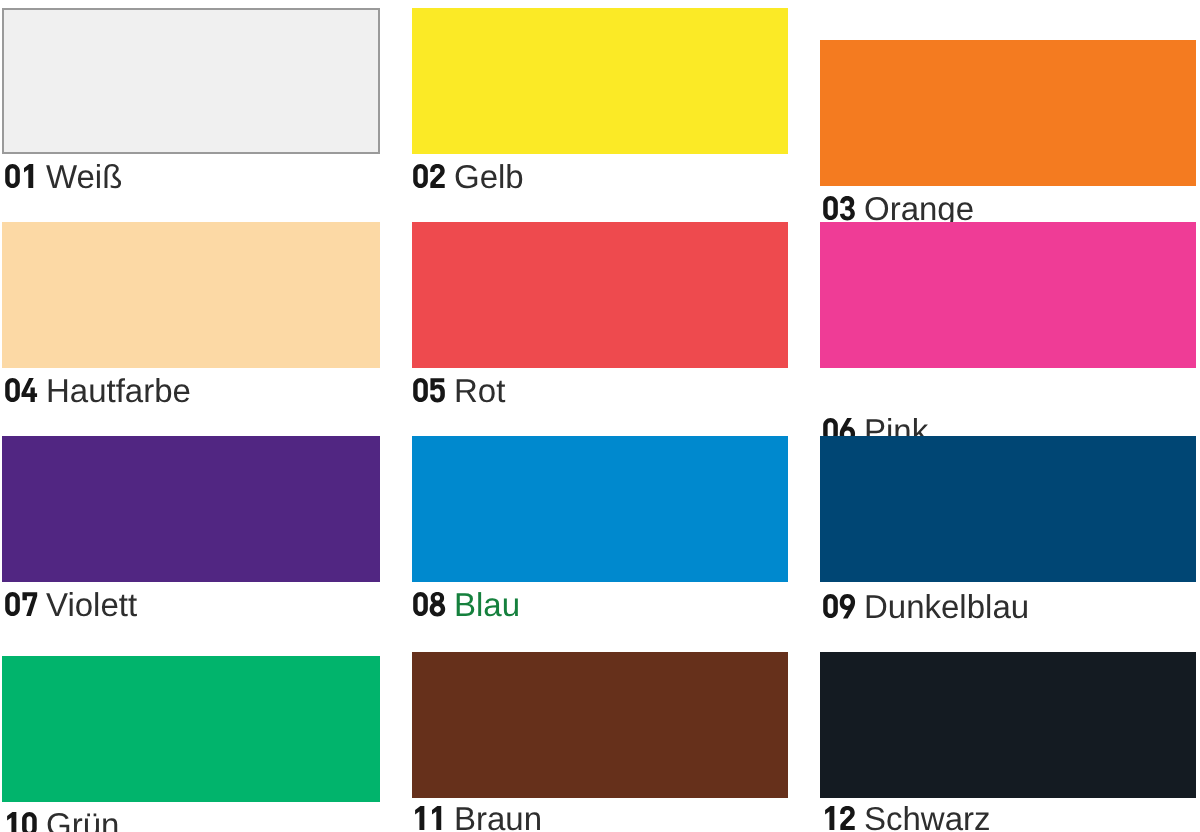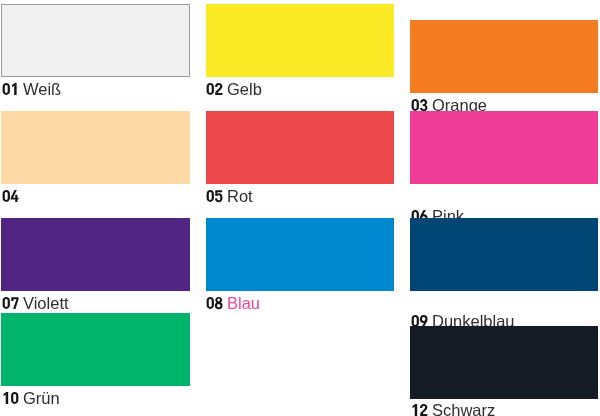--- a/index.html
+++ b/index.html
@@ -61,21 +61,21 @@
       <div class="caption" style="left: 0.25px; top: 76.8px;"><svg class="num" viewBox="0 0 140.83333333333331 103" width="16.90" height="12.36" style="margin-bottom: -0.36px;">
           <path d="M35.5,0 L35.5,0 C52.35,0 66,13.65 66,30.5 L66,69.5 C66,86.35 52.35,100 35.5,100 L35.5,100 C18.65,100 5,86.35 5,69.5 L5,30.5 C5,13.65 18.65,0 35.5,0 Z M35.5,17.21 C28.87,17.21 23.5,22.58 23.5,29.21 L23.5,70.8 C23.5,77.42 28.87,82.8 35.5,82.8 L35.5,82.8 C42.13,82.8 47.5,77.42 47.5,70.8 L47.5,29.21 C47.5,22.58 42.13,17.21 35.5,17.21 Z" fill="#161616" fill-rule="evenodd" transform="translate(0,0)"></path>
           <path d="M34.5,0 C51.5,0 64,10.5 64,27.5 C64,38 59.5,45.5 52,49.5 C61,53.5 66.5,62 66.5,73 C66.5,90.5 53.5,102 35,102 C18,102 6,92 4.5,75.5 L22.5,73 C23.5,81 28.5,85.5 35.5,85.5 C43.5,85.5 48.5,80.5 48.5,72.5 C48.5,64 43.5,59 34.5,59 L26.5,59 L26.5,43 L33.5,43 C41,43 45.5,38.5 45.5,31 C45.5,23.5 41,19 34.5,19 C28,19 23.5,23.5 22.5,31 L5,28.5 C7,10.5 18.5,0 34.5,0 Z" fill="#161616" fill-rule="evenodd" transform="translate(70.41666666666666,0)"></path>
         </svg><span class="name" style="margin-left: 4.1px; color: rgb(46, 46, 46);">Orange</span></div>
     </div>
     <div class="cell" style="left: 1.45px; top: 111.35px; width: 188.3px;">
       <div class="swatch" style="width: 188.3px; height: 73.1px; background: rgb(252, 217, 165);"></div>
       <div class="caption" style="left: 0.25px; top: 76.8px;"><svg class="num" viewBox="0 0 140.83333333333331 103" width="16.90" height="12.36" style="margin-bottom: -0.36px;">
           <path d="M35.5,0 L35.5,0 C52.35,0 66,13.65 66,30.5 L66,69.5 C66,86.35 52.35,100 35.5,100 L35.5,100 C18.65,100 5,86.35 5,69.5 L5,30.5 C5,13.65 18.65,0 35.5,0 Z M35.5,17.21 C28.87,17.21 23.5,22.58 23.5,29.21 L23.5,70.8 C23.5,77.42 28.87,82.8 35.5,82.8 L35.5,82.8 C42.13,82.8 47.5,77.42 47.5,70.8 L47.5,29.21 C47.5,22.58 42.13,17.21 35.5,17.21 Z" fill="#161616" fill-rule="evenodd" transform="translate(0,0)"></path>
           <path d="M40,100 L40,79 L2.5,79 L2.5,63.5 L34,0 L53.5,0 L21.5,64 L40,64 L40,40 L58,40 L58,64 L67.5,64 L67.5,79 L58,79 L58,100 Z" fill="#161616" fill-rule="evenodd" transform="translate(70.41666666666666,0)"></path>
-        </svg></div>
+        </svg><span class="name" style="margin-left: 4.1px; color: rgb(46, 46, 46);">Hautfarbe</span></div>
     </div>
     <div class="cell" style="left: 206.1px; top: 111.35px; width: 218px;">
       <div class="swatch" style="width: 188.1px; height: 73.1px; background: rgb(238, 74, 78);"></div>
       <div class="caption" style="left: 0.25px; top: 76.8px;"><svg class="num" viewBox="0 0 140.83333333333331 103" width="16.90" height="12.36" style="margin-bottom: -0.36px;">
           <path d="M35.5,0 L35.5,0 C52.35,0 66,13.65 66,30.5 L66,69.5 C66,86.35 52.35,100 35.5,100 L35.5,100 C18.65,100 5,86.35 5,69.5 L5,30.5 C5,13.65 18.65,0 35.5,0 Z M35.5,17.21 C28.87,17.21 23.5,22.58 23.5,29.21 L23.5,70.8 C23.5,77.42 28.87,82.8 35.5,82.8 L35.5,82.8 C42.13,82.8 47.5,77.42 47.5,70.8 L47.5,29.21 C47.5,22.58 42.13,17.21 35.5,17.21 Z" fill="#161616" fill-rule="evenodd" transform="translate(0,0)"></path>
           <path d="M35.5,102 C17.5,102 5.5,90.5 5.5,73 L5.5,69 L24,69 L24,72 C24,80 28.5,85.5 35.5,85.5 C43,85.5 48,80 48,70 L48,59 C48,49 43,43.5 35.5,43.5 C29.5,43.5 25.5,46.5 23.5,51 L6.5,51 L6.5,1.5 L64,1.5 L64,18 L24.5,18 L24.5,33.5 C28,29.5 33,27.5 39.5,27.5 C55,27.5 66.5,39 66.5,57 L66.5,71 C66.5,90 54,102 35.5,102 Z" fill="#161616" fill-rule="evenodd" transform="translate(70.41666666666666,0)"></path>
         </svg><span class="name" style="margin-left: 4.1px; color: rgb(46, 46, 46);">Rot</span></div>
     </div>
     <div class="cell" style="left: 410.4px; top: 111.35px; width: 187.6px;">
       <div class="swatch" style="width: 187.6px; height: 73.1px; background: rgb(239, 60, 150);"></div>
@@ -89,35 +89,42 @@
       <div class="caption" style="left: 0.25px; top: 76.8px;"><svg class="num" viewBox="0 0 140.83333333333331 103" width="16.90" height="12.36" style="margin-bottom: -0.36px;">
           <path d="M35.5,0 L35.5,0 C52.35,0 66,13.65 66,30.5 L66,69.5 C66,86.35 52.35,100 35.5,100 L35.5,100 C18.65,100 5,86.35 5,69.5 L5,30.5 C5,13.65 18.65,0 35.5,0 Z M35.5,17.21 C28.87,17.21 23.5,22.58 23.5,29.21 L23.5,70.8 C23.5,77.42 28.87,82.8 35.5,82.8 L35.5,82.8 C42.13,82.8 47.5,77.42 47.5,70.8 L47.5,29.21 C47.5,22.58 42.13,17.21 35.5,17.21 Z" fill="#161616" fill-rule="evenodd" transform="translate(0,0)"></path>
           <path d="M22,100 L50,18 L25,18 L25,34 L6.5,34 L6.5,1.5 L68,1.5 L68,17 L41.5,100 Z" fill="#161616" fill-rule="evenodd" transform="translate(70.41666666666666,0)"></path>
         </svg><span class="name" style="margin-left: 4.1px; color: rgb(46, 46, 46);">Violett</span></div>
     </div>
     <div class="cell" style="left: 206.1px; top: 218.4px; width: 188.1px;">
       <div class="swatch" style="width: 188.1px; height: 73.1px; background: rgb(0, 137, 206);"></div>
       <div class="caption" style="left: 0.25px; top: 76.8px;"><svg class="num" viewBox="0 0 140.83333333333331 103" width="16.90" height="12.36" style="margin-bottom: -0.36px;">
           <path d="M35.5,0 L35.5,0 C52.35,0 66,13.65 66,30.5 L66,69.5 C66,86.35 52.35,100 35.5,100 L35.5,100 C18.65,100 5,86.35 5,69.5 L5,30.5 C5,13.65 18.65,0 35.5,0 Z M35.5,17.21 C28.87,17.21 23.5,22.58 23.5,29.21 L23.5,70.8 C23.5,77.42 28.87,82.8 35.5,82.8 L35.5,82.8 C42.13,82.8 47.5,77.42 47.5,70.8 L47.5,29.21 C47.5,22.58 42.13,17.21 35.5,17.21 Z" fill="#161616" fill-rule="evenodd" transform="translate(0,0)"></path>
           <path d="M35.5,0 C19,0 7.5,9.5 7.5,24.5 C7.5,33.5 11,41 17.5,45.5 C8.5,50.5 3,59.5 3,71 C3,89 15.5,102 35.5,102 C55.5,102 68,89 68,71 C68,59.5 62.5,50.5 53.5,45.5 C60,41 63.5,33.5 63.5,24.5 C63.5,9.5 52,0 35.5,0 Z M35.5,13.5 C29.3,13.5 24.5,18.3 24.5,24.5 C24.5,30.7 29.3,35.5 35.5,35.5 C41.7,35.5 46.5,30.7 46.5,24.5 C46.5,18.3 41.7,13.5 35.5,13.5 Z M35.5,58 C27.8,58 21.5,64.3 21.5,72 C21.5,79.7 27.8,86 35.5,86 C43.2,86 49.5,79.7 49.5,72 C49.5,64.3 43.2,58 35.5,58 Z" fill="#161616" fill-rule="evenodd" transform="translate(70.41666666666666,0)"></path>
-        </svg><span class="name" style="margin-left: 4.1px; color: #ec4899;">Blau</span></div>
+        </svg><span class="name" style="margin-left: 4.1px; color: #15803d;">Blau</span></div>
     </div>
     <div class="cell" style="left: 410.4px; top: 218.4px; width: 187.6px;">
       <div class="swatch" style="width: 187.6px; height: 73.1px; background: rgb(0, 70, 116);"></div>
-      <div class="caption" style="left: 0.25px; top: 95px;"><svg class="num" viewBox="0 0 140.83333333333331 103" width="16.90" height="12.36" style="margin-bottom: -0.36px;">
+      <div class="caption" style="left: 0.25px; top: 78px;"><svg class="num" viewBox="0 0 140.83333333333331 103" width="16.90" height="12.36" style="margin-bottom: -0.36px;">
           <path d="M35.5,0 L35.5,0 C52.35,0 66,13.65 66,30.5 L66,69.5 C66,86.35 52.35,100 35.5,100 L35.5,100 C18.65,100 5,86.35 5,69.5 L5,30.5 C5,13.65 18.65,0 35.5,0 Z M35.5,17.21 C28.87,17.21 23.5,22.58 23.5,29.21 L23.5,70.8 C23.5,77.42 28.87,82.8 35.5,82.8 L35.5,82.8 C42.13,82.8 47.5,77.42 47.5,70.8 L47.5,29.21 C47.5,22.58 42.13,17.21 35.5,17.21 Z" fill="#161616" fill-rule="evenodd" transform="translate(0,0)"></path>
           <path d="M35.5,0 C54.5,0 67.5,13 67.5,32.5 C67.5,43 65.5,51.5 60.5,60 L36.5,102 L17,102 L38,65.5 C36,66 34,66.2 32,66.2 C15.5,66.2 3.5,54.5 3.5,36.5 C3.5,14 16,0 35.5,0 Z M35.5,49.5 C43.5,49.5 49.5,43.5 49.5,33.5 C49.5,23 43.5,16.5 35.5,16.5 C27.5,16.5 21.5,23 21.5,33.5 C21.5,43.5 27.5,49.5 35.5,49.5 Z" fill="#161616" fill-rule="evenodd" transform="translate(70.41666666666666,0)"></path>
         </svg><span class="name" style="margin-left: 4.1px; color: rgb(46, 46, 46);">Dunkelblau</span></div>
     </div>
-    <div class="cell" style="left: 1.45px; top: 313px; width: 188.3px;">
+    <div class="cell" style="left: 1.45px; top: 328px; width: 188.3px;">
       <div class="swatch" style="width: 188.3px; height: 73.1px; background: rgb(1, 180, 108);"></div>
       <div class="caption" style="left: 0.25px; top: 76.8px;"><svg class="num" viewBox="0 0 140.83333333333331 103" width="16.90" height="12.36" style="margin-bottom: -0.36px;">
           <path d="M31,100 L31,23 L13,35.5 L13,17 L35,0 L51.5,0 L51.5,100 Z" fill="#161616" fill-rule="evenodd" transform="translate(0,0)"></path>
           <path d="M35.5,0 L35.5,0 C52.35,0 66,13.65 66,30.5 L66,69.5 C66,86.35 52.35,100 35.5,100 L35.5,100 C18.65,100 5,86.35 5,69.5 L5,30.5 C5,13.65 18.65,0 35.5,0 Z M35.5,17.21 C28.87,17.21 23.5,22.58 23.5,29.21 L23.5,70.8 C23.5,77.42 28.87,82.8 35.5,82.8 L35.5,82.8 C42.13,82.8 47.5,77.42 47.5,70.8 L47.5,29.21 C47.5,22.58 42.13,17.21 35.5,17.21 Z" fill="#161616" fill-rule="evenodd" transform="translate(70.41666666666666,0)"></path>
         </svg><span class="name" style="margin-left: 4.1px; color: rgb(46, 46, 46);">Grün</span></div>
+    </div>
+    <div class="cell" style="left: 206.1px; top: 325.5px; width: 188.1px;">
+      <div class="swatch" style="width: 188.1px; height: 73.1px; background: rgb(102, 48, 27);"></div>
+      <div class="caption" style="left: 0.25px; top: 76.8px;"><svg class="num" viewBox="0 0 140.83333333333331 103" width="16.90" height="12.36" style="margin-bottom: -0.36px;">
+          <path d="M31,100 L31,23 L13,35.5 L13,17 L35,0 L51.5,0 L51.5,100 Z" fill="#161616" fill-rule="evenodd" transform="translate(0,0)"></path>
+          <path d="M31,100 L31,23 L13,35.5 L13,17 L35,0 L51.5,0 L51.5,100 Z" fill="#161616" fill-rule="evenodd" transform="translate(70.41666666666666,0)"></path>
+        </svg><span class="name" style="margin-left: 4.1px; color: rgb(46, 46, 46);">Braun</span></div>
     </div>
     <div class="cell" style="left: 410.4px; top: 325.5px; width: 223px;">
       <div class="swatch" style="width: 187.6px; height: 73.1px; background: rgb(20, 27, 34);"></div>
       <div class="caption" style="left: 0.25px; top: 76.8px;"><svg class="num" viewBox="0 0 140.83333333333331 103" width="16.90" height="12.36" style="margin-bottom: -0.36px;">
           <path d="M31,100 L31,23 L13,35.5 L13,17 L35,0 L51.5,0 L51.5,100 Z" fill="#161616" fill-rule="evenodd" transform="translate(0,0)"></path>
           <path d="M6,100 L6,84 C6,78 8.5,73.5 13.5,68.5 L40,42 C45,37 47.5,33.5 47.5,28 C47.5,21 42.5,16.5 35.5,16.5 C28.5,16.5 24,21.5 24,29 L24,33 L5.5,33 L5.5,28 C5.5,11 17.5,0 35.5,0 C53.5,0 66,11 66,28 C66,38 62,45 54,53 L29,78 L29,83.5 L66,83.5 L66,100 Z" fill="#161616" fill-rule="evenodd" transform="translate(70.41666666666666,0)"></path>
         </svg><span class="name" style="margin-left: 4.1px; color: rgb(46, 46, 46);">Schwarz</span></div>
     </div>
   </div>
 

